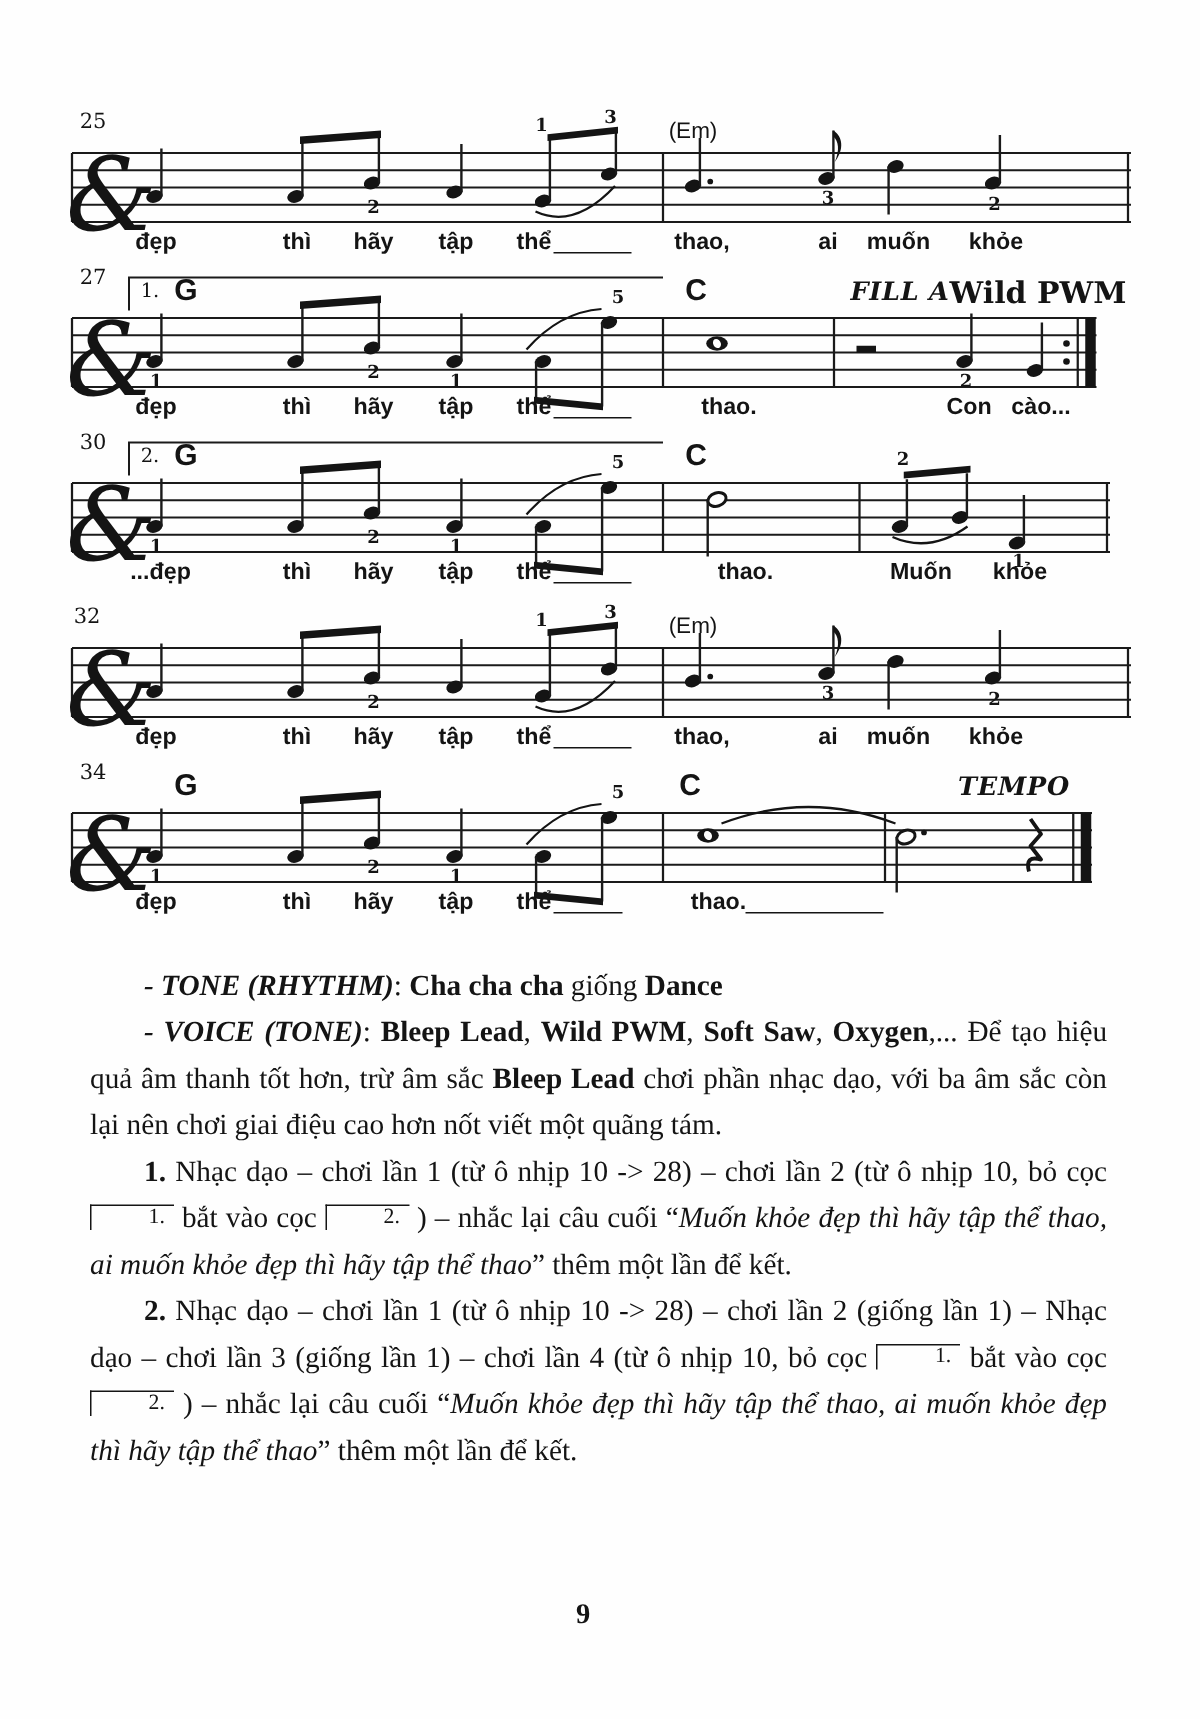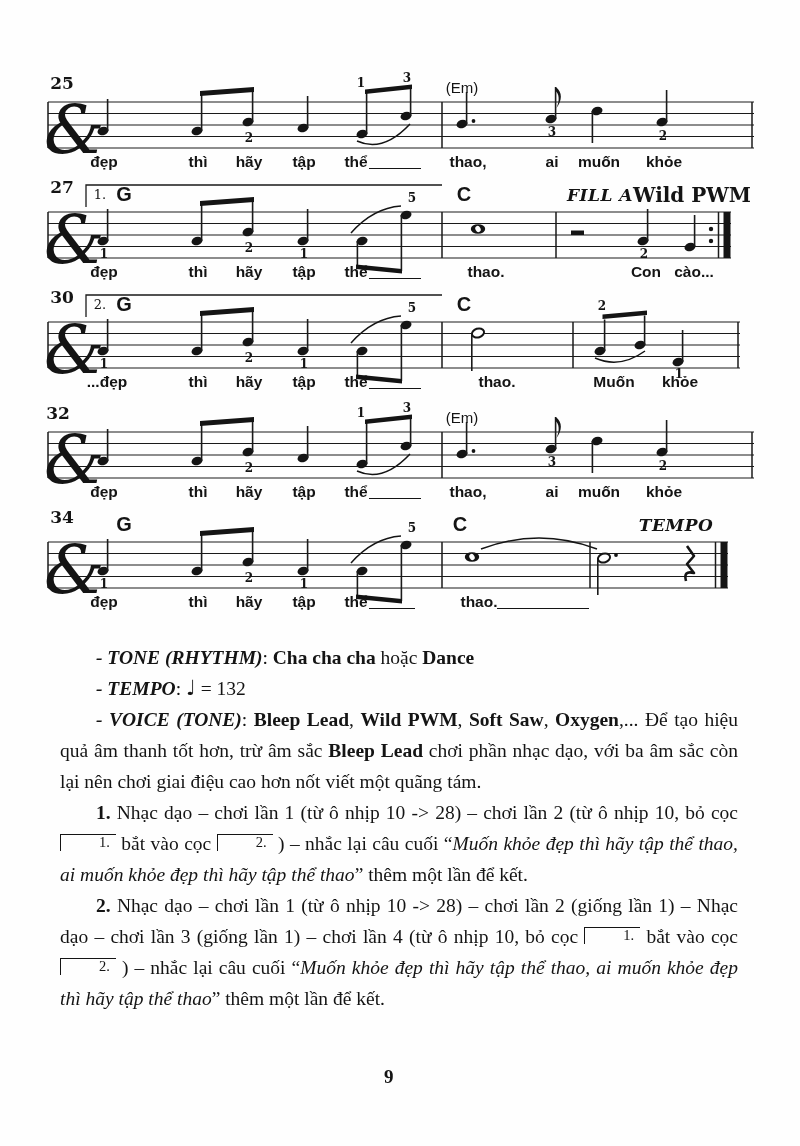--- a/index.html
+++ b/index.html
@@ -17,21 +17,21 @@
   .stem { stroke:#1a1a1a; stroke-width:1.6; }
   .nh   { fill:#141414; }
   .beam { fill:#141414; }
   .slur { fill:none; stroke:#141414; stroke-width:1.5; }
   .thick{ fill:#141414; }
   .open { fill:#fefefe; stroke:#141414; stroke-width:2; }
   .qrest{ fill:none; stroke:#141414; stroke-width:2.6; stroke-linejoin:round; }
   .clef { font-family:"DejaVu Serif",serif; font-style:italic; font-size:68px; fill:#141414; }
   .overlay { position:absolute; left:0; top:0; width:800px; height:112px; }
   .overlay > span { position:absolute; transform:translateX(-50%); white-space:nowrap; color:#141414; }
-  .mnum     { font-family:"DejaVu Serif",serif; font-size:17px;font-weight:bold; }
+  .mnum     { font-family:"DejaVu Serif",serif; font-size:14px; }
   .chord    { font-family:"Liberation Sans","DejaVu Sans",sans-serif; font-weight:bold; font-size:20px; }
   .chordsm  { font-family:"Liberation Sans","DejaVu Sans",sans-serif; font-size:15px; }
   .volta-lbl{ font-family:"DejaVu Serif",serif; font-size:13px; }
   .filla    { font-family:"DejaVu Serif",serif; font-weight:bold; font-style:italic; font-size:17px; letter-spacing:.5px; }
   .voicelbl { font-family:"DejaVu Serif",serif; font-weight:bold; font-size:20px; }
   .finger   { font-family:"DejaVu Serif",serif; font-weight:bold; font-size:12px; }
   .lyric    { font-family:"Liberation Sans","DejaVu Sans",sans-serif; font-weight:bold; font-size:15.5px; }
   .ext { position:absolute; height:0; border-bottom:1.8px solid #141414; }
   
   .textblock { position:absolute; left:60px; top:642px; width:678px;
@@ -342,21 +342,20 @@
         <span class="lyric" style="left: 249px; top: 86px;">hãy</span>
         <span class="lyric" style="left: 304px; top: 86px;">tập</span>
         <span class="lyric" style="left: 356px; top: 86px;">thể</span>
         <span class="lyric" style="left: 479px; top: 86px;">thao.</span>
       </div>
     <div class="ext" style="left:369px; top:101px; width:46px;"></div>
     <div class="ext" style="left:497px; top:101px; width:92px;"></div>
   </div>
 
   <div class="textblock">
-    <p><span class="bi">- TONE (RHYTHM)</span><span>: </span><span class="b">Cha cha cha</span><span> hoặc </span><span class="b">Dance</span></p>
-    <p><span class="bi">- TEMPO</span><span>: </span><span class="mus">♩</span><span> = 132</span></p>
+    <p><span class="bi">- TONE (RHYTHM)</span><span>: </span><span class="b">Cha cha cha</span><span> giống </span><span class="b">Dance</span></p>
     <p><span class="bi">- VOICE (TONE)</span><span>: </span><span class="b">Bleep Lead</span><span>, </span><span class="b">Wild PWM</span><span>, </span><span class="b">Soft Saw</span><span>, </span><span class="b">Oxygen</span><span>,... Để tạo hiệu quả âm thanh tốt hơn, trừ âm sắc </span><span class="b">Bleep Lead</span><span> chơi phần nhạc dạo, với ba âm sắc còn lại nên chơi giai điệu cao hơn nốt viết một quãng tám.</span></p>
     <p><span class="b">1.</span><span> Nhạc dạo – chơi lần 1 (từ ô nhịp 10 -&gt; 28) – chơi lần 2 (từ ô nhịp 10, bỏ cọc </span><span class="volta-box">1.</span><span> bắt vào cọc </span><span class="volta-box">2.</span><span> ) – nhắc lại câu cuối “</span><span class="i">Muốn khỏe đẹp thì hãy tập thể thao, ai muốn khỏe đẹp thì hãy tập thể thao</span><span>” thêm một lần để kết.</span></p>
     <p><span class="b">2.</span><span> Nhạc dạo – chơi lần 1 (từ ô nhịp 10 -&gt; 28) – chơi lần 2 (giống lần 1) – Nhạc dạo – chơi lần 3 (giống lần 1) – chơi lần 4 (từ ô nhịp 10, bỏ cọc </span><span class="volta-box">1.</span><span> bắt vào cọc </span><span class="volta-box">2.</span><span> ) – nhắc lại câu cuối “</span><span class="i">Muốn khỏe đẹp thì hãy tập thể thao, ai muốn khỏe đẹp thì hãy tập thể thao</span><span>” thêm một lần để kết.</span></p>
   </div>
 
   <div class="pagenum">9</div>
 </div>
 
 </body></html>

